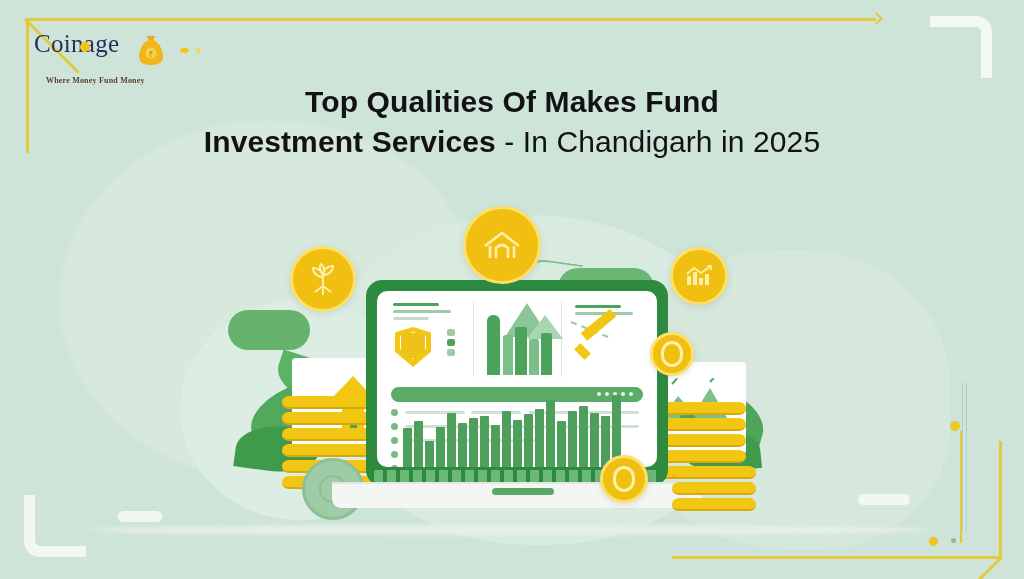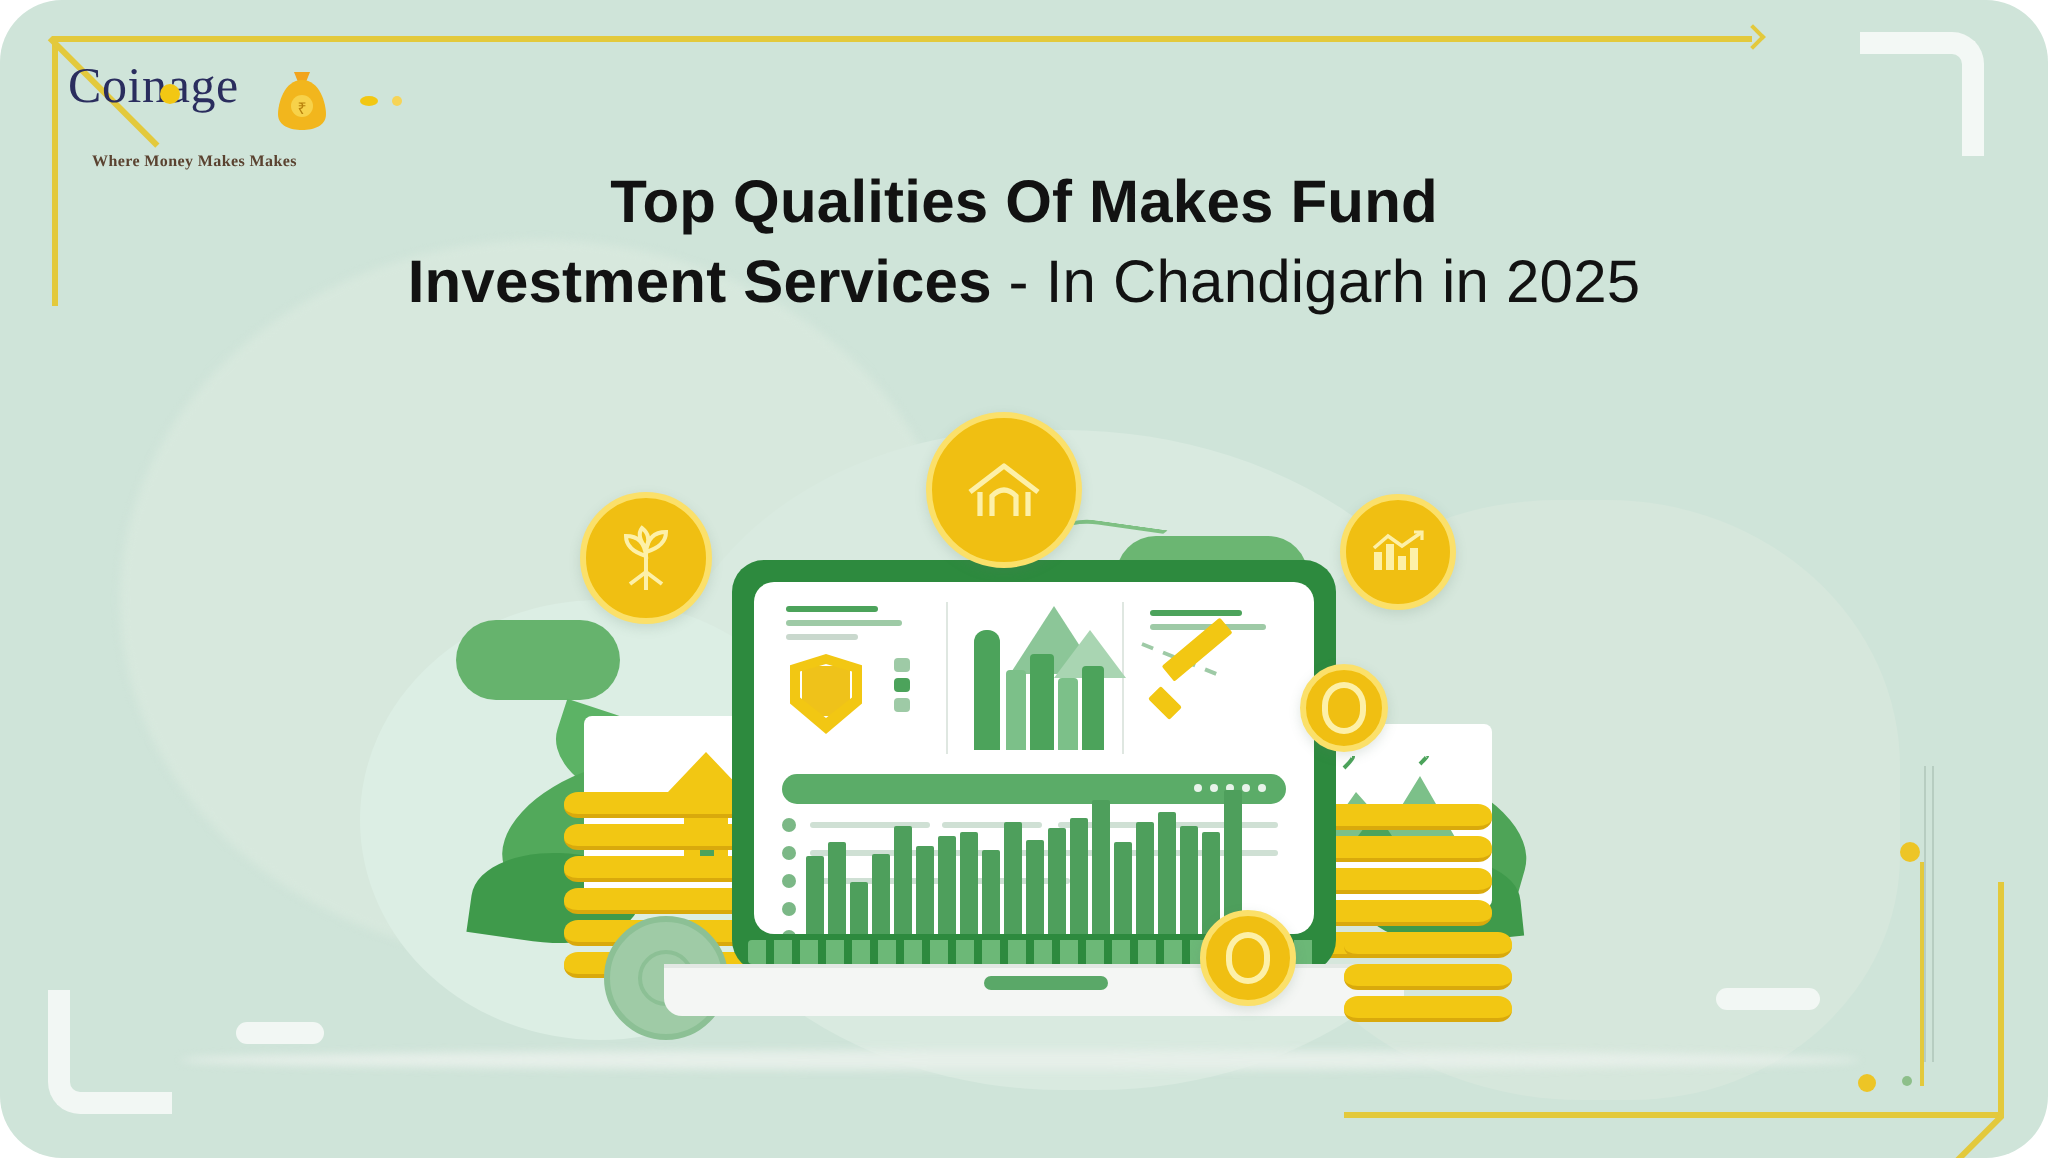--- a/index.html
+++ b/index.html
@@ -8,21 +8,20 @@
     font-family:"Liberation Sans", sans-serif;
     -webkit-font-smoothing:antialiased;
   }
 
   .banner{
     position:relative;
     width:1024px;
     height:579px;
     overflow:hidden;
     background:#cfe4d9;
-    border-radius:31px;
   }
 
   
   .bg-blob{ position:absolute; border-radius:50%; pointer-events:none; }
   .blob-a{ left:60px; top:120px; width:420px; height:360px; background:#d7e8dd; filter:blur(2px); }
   .blob-b{ left:330px; top:215px; width:420px; height:330px; background:#d9eae0; border-radius:46% 54% 50% 50%; }
   .blob-c{ left:620px; top:250px; width:330px; height:300px; background:#d6e7dc; border-radius:52% 48% 44% 56%; }
   .blob-d{ left:180px; top:300px; width:240px; height:220px; background:#dceee4; border-radius:50%; }
 
   
@@ -300,21 +299,21 @@
   <div class="vline vline-2"></div>
   <div class="dot" style="right:86px;bottom:33px;width:9px;height:9px;"></div>
   <div class="dot" style="right:68px;bottom:36px;width:5px;height:5px;background:#8dbf8a;"></div>
   <div class="dot" style="right:64px;bottom:148px;width:10px;height:10px;"></div>
   <div class="dot" style="left:180px;top:48px;width:9px;height:5px;background:#f2c713;border-radius:50%;"></div>
   <div class="dot" style="left:196px;top:48px;width:5px;height:5px;background:#f6d457;"></div>
   <div style="position:absolute;right:62px;bottom:36px;width:2px;height:112px;background:#e3c93c;"></div>
 
   <div class="logo">
     <div class="logo-main">Coinage</div>
-    <div class="logo-tag">Where Money Makes Makes</div>
+    <div class="logo-tag">Where Money Fund Money</div>
     <div class="logo-bag">
       <svg viewBox="0 0 30 34" width="30" height="34">
         <path d="M11 4 L19 4 L17 9 L13 9 Z" fill="#f2a41d"></path>
         <path d="M15 8 C24 8 27 20 27 25 C27 31 21 33 15 33 C9 33 3 31 3 25 C3 20 6 8 15 8 Z" fill="#f2b61d"></path>
         <circle cx="15" cy="21" r="5.5" fill="#f7d24a"></circle>
         <text x="15" y="25" font-size="8" fill="#b9820c" text-anchor="middle" font-family="serif">₹</text>
       </svg>
     </div>
     <div class="logo-coin-dot" style="left:52px;top:16px;width:10px;height:10px;background:#f2c713;"></div>
   </div>

